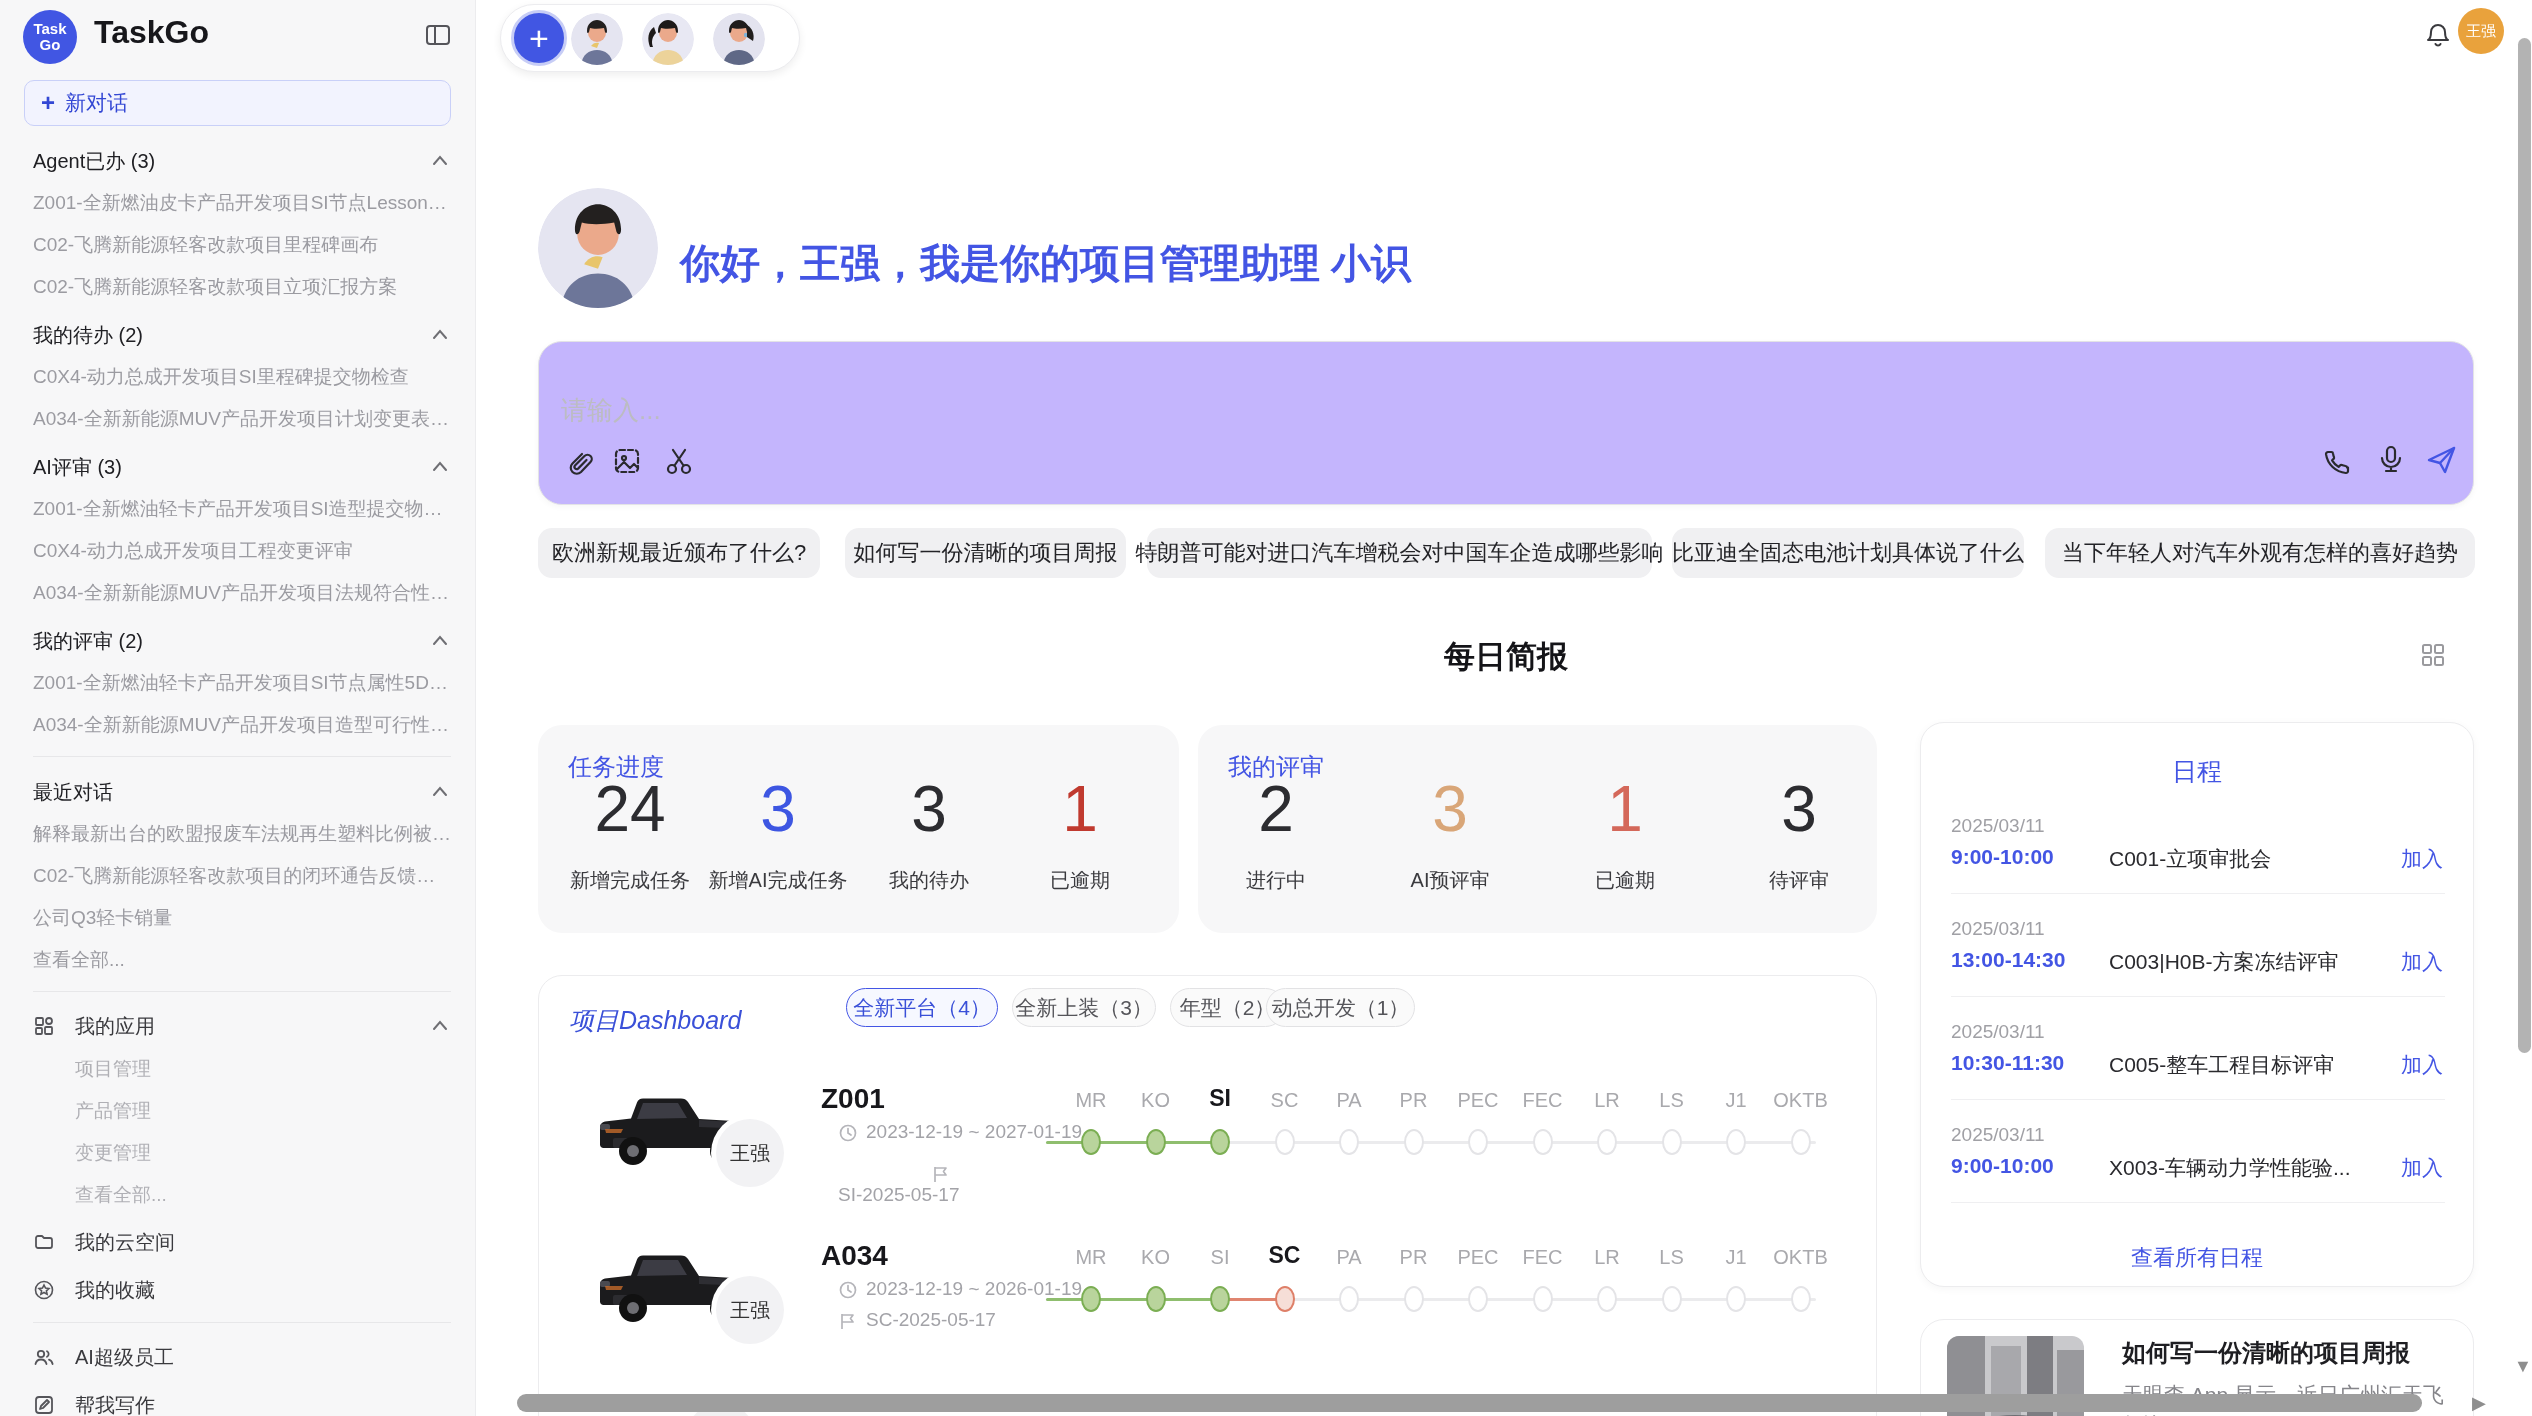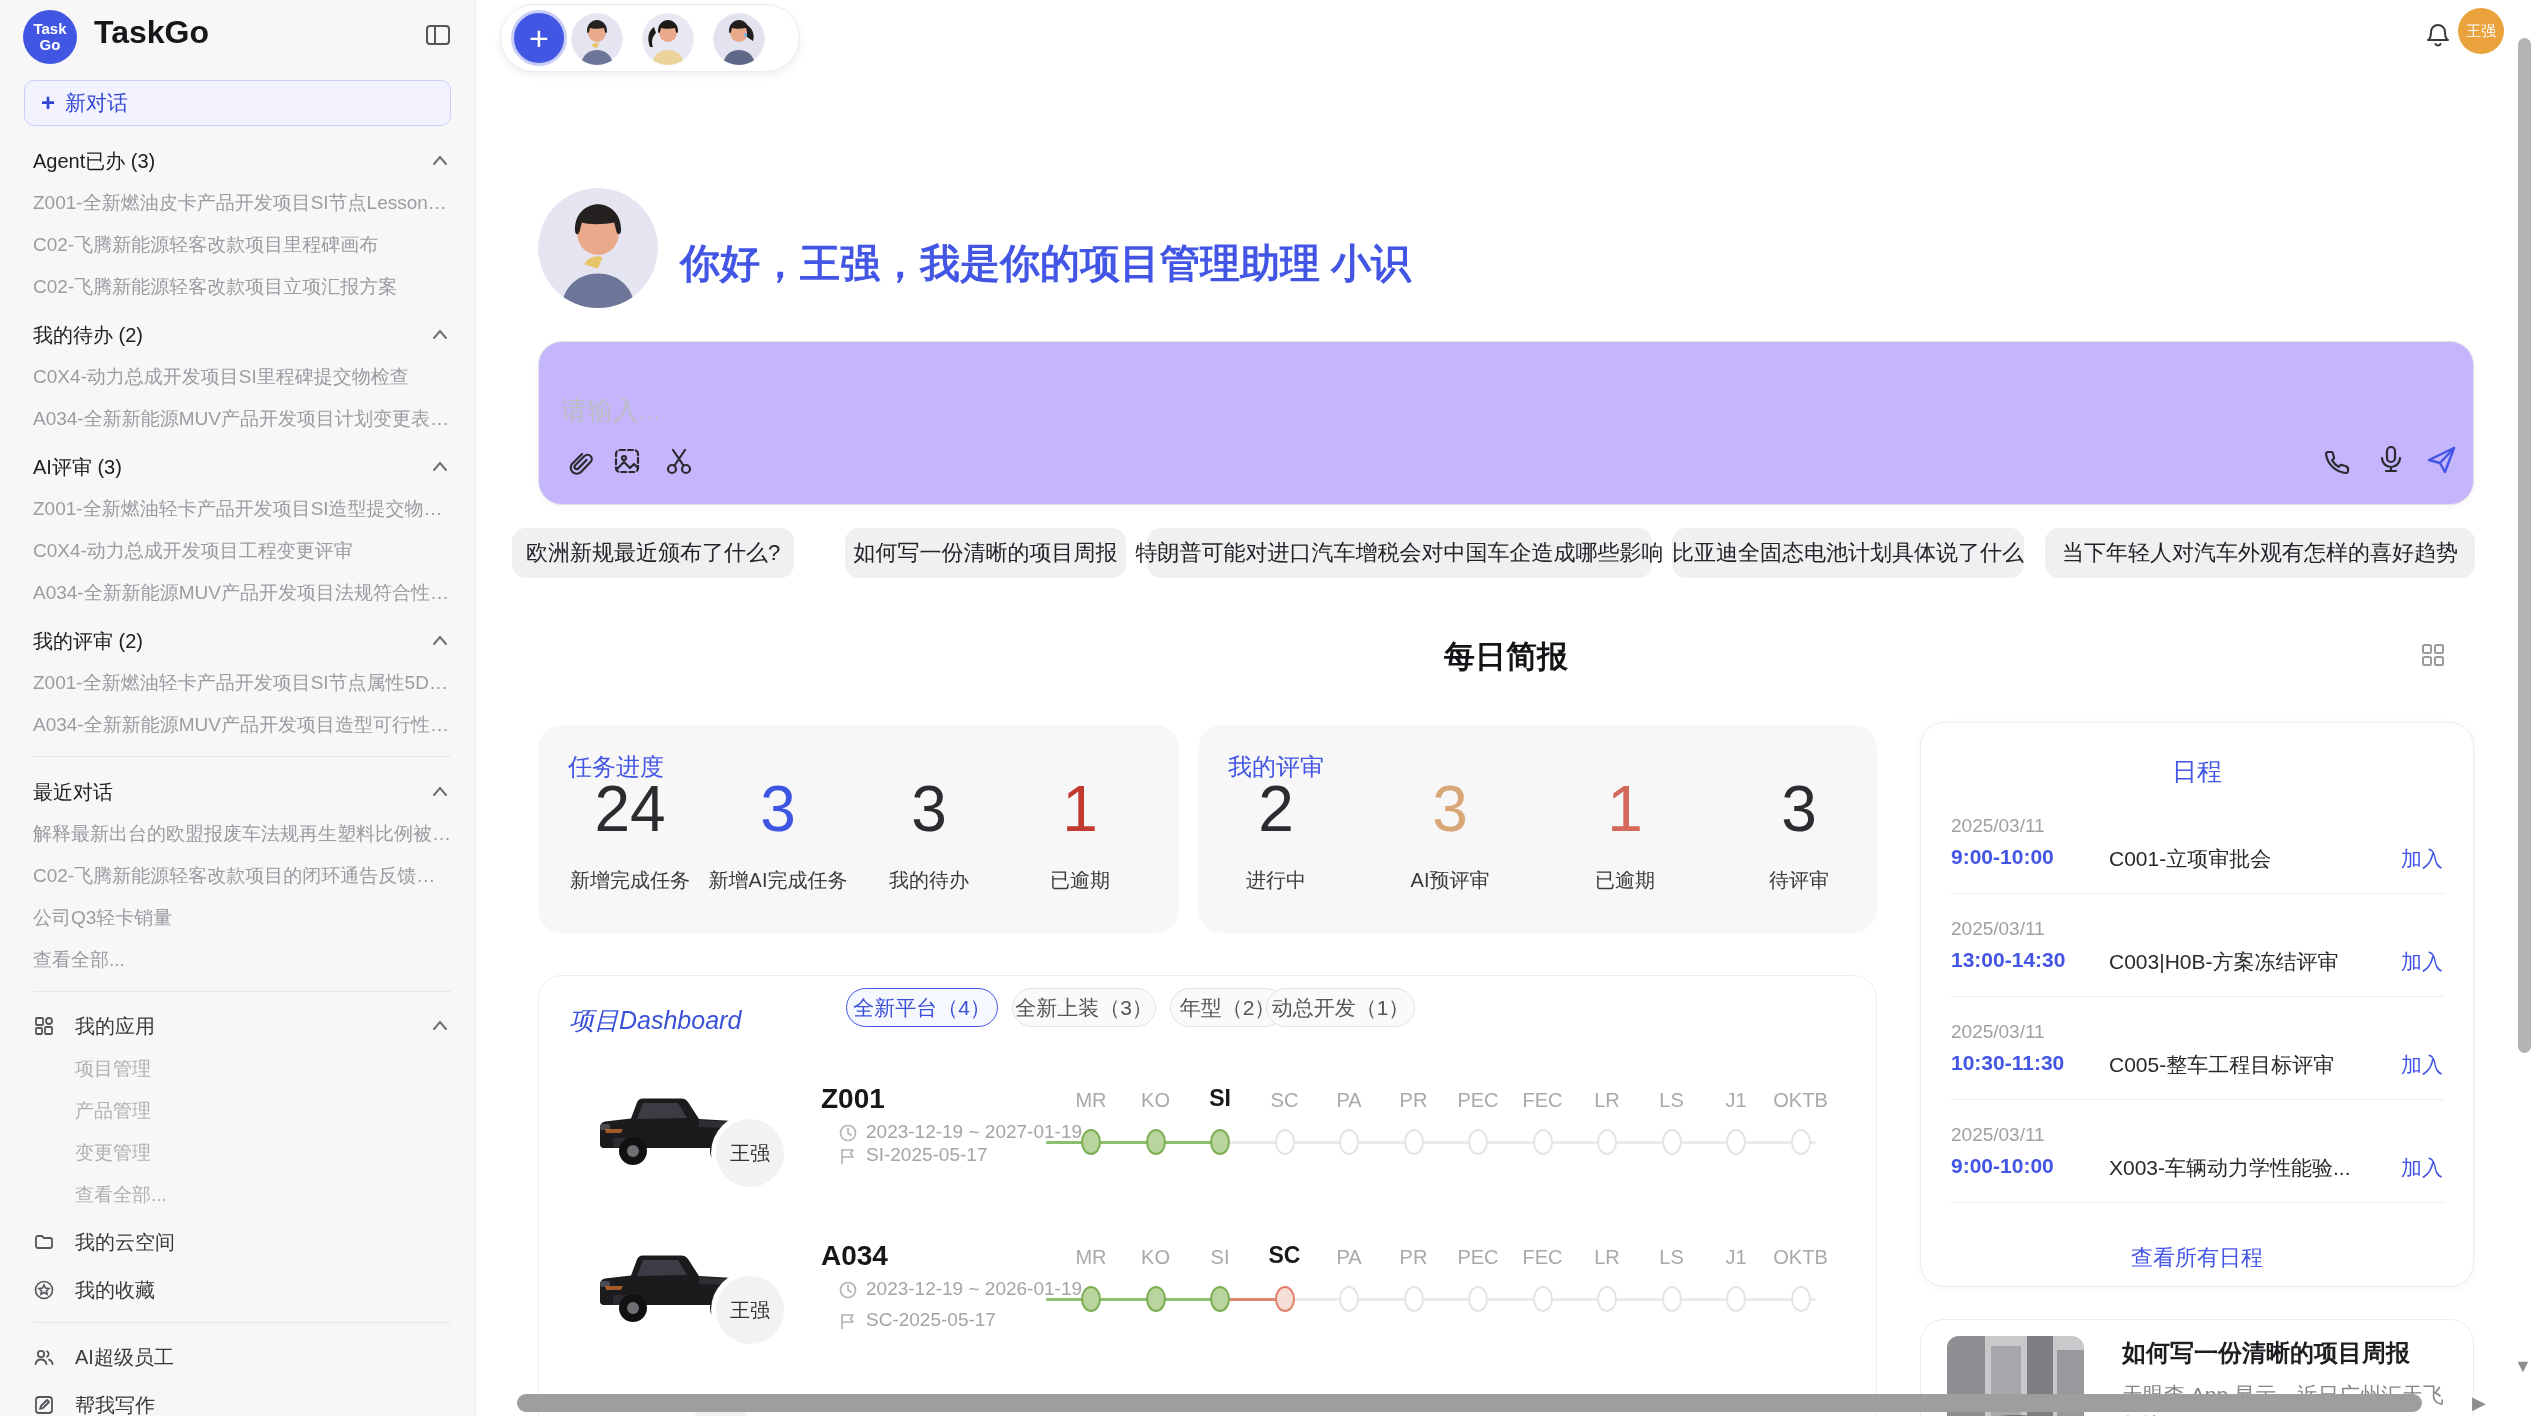--- a/index.html
+++ b/index.html
@@ -313,21 +313,21 @@
   </div>
   <div class="c-ic send-ic" style="left:1886px;top:101px">
     <svg viewBox="0 0 32 32" fill="none" stroke="currentColor" stroke-width="2.4" stroke-linecap="round" stroke-linejoin="round">
         <path d="M4 17 29 5 20 29l-5-9z"></path>
         <path d="m15 20 14-15"></path>
       </svg>
   </div>
 </div>
 
 <div id="chips">
-    <div class="chip" style="left: 512px; width: 282px;">欧洲新规最近颁布了什么?</div>
+    <div class="chip" style="left: 538px; width: 282px;">欧洲新规最近颁布了什么?</div>
     <div class="chip" style="left: 845px; width: 281px;">如何写一份清晰的项目周报</div>
     <div class="chip" style="left: 1147px; width: 505px;">特朗普可能对进口汽车增税会对中国车企造成哪些影响</div>
     <div class="chip" style="left: 1672px; width: 352px;">比亚迪全固态电池计划具体说了什么</div>
     <div class="chip" style="left: 2045px; width: 430px;">当下年轻人对汽车外观有怎样的喜好趋势</div>
   </div>
 
 <div class="brief-title">每日简报</div>
 <div class="layout-ic">
   <svg viewBox="0 0 26 26" fill="none" stroke="currentColor" stroke-width="2">
       <rect x="3" y="3" width="8" height="8" rx="1.5"></rect>
@@ -403,21 +403,21 @@
         <div class="p-name">Z001</div>
         <div class="p-meta" style="top: 70px;">
           <span class="mic2">
             <svg viewBox="0 0 20 20" fill="none" stroke="currentColor" stroke-width="1.7" stroke-linecap="round">
               <circle cx="10" cy="10" r="7.5"></circle>
               <path d="M10 5.5V10l3 2"></path>
             </svg>
           </span>
           <span>2023-12-19 ~ 2027-01-19</span>
         </div>
-        <div class="p-meta" style="top: 93px;">
+        <div class="p-meta" style="top: 113px; flex-direction: column;">
           <span class="mic2">
             <svg viewBox="0 0 20 20" fill="none" stroke="currentColor" stroke-width="1.7" stroke-linejoin="round">
               <path d="M4 18V3"></path>
               <path d="M4 4h11l-2.5 3.5L15 11H4"></path>
             </svg>
           </span>
           <span>SI-2025-05-17</span>
         </div>
         <div class="strip">
           <div class="ms-line" style="left: 0px; width: 770px; top: 89.5px; background: rgb(235, 235, 237);"></div>

